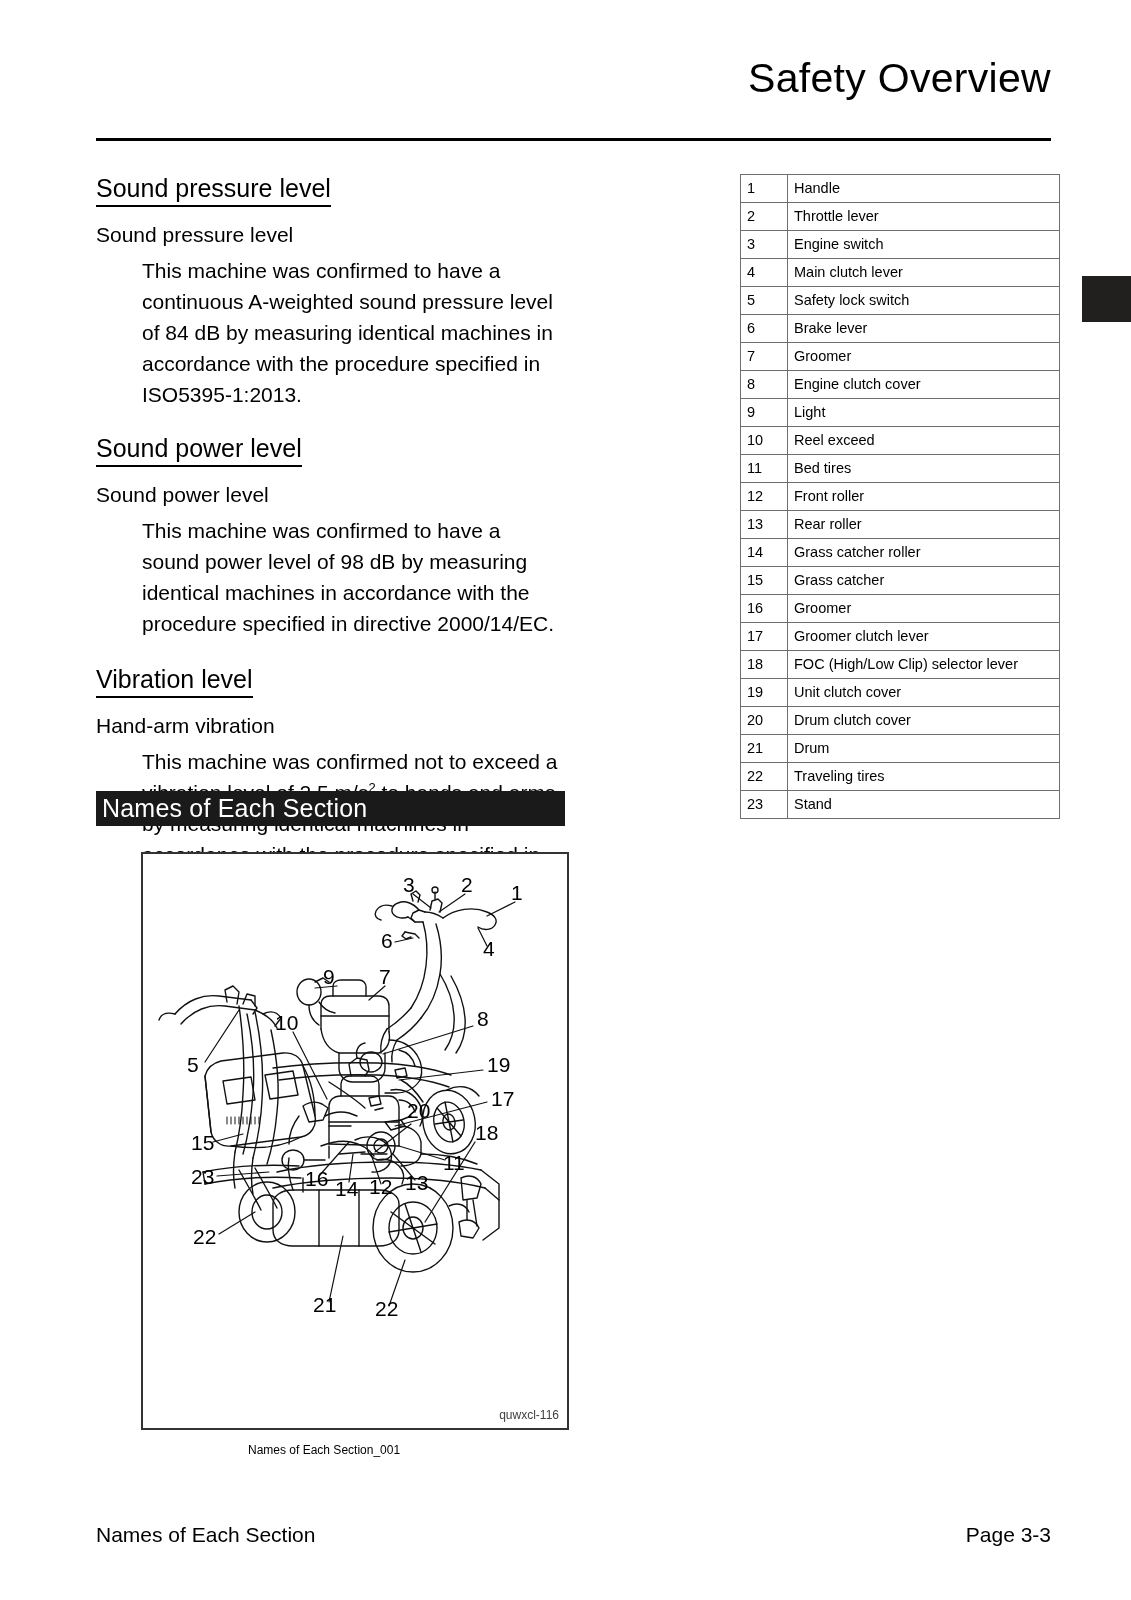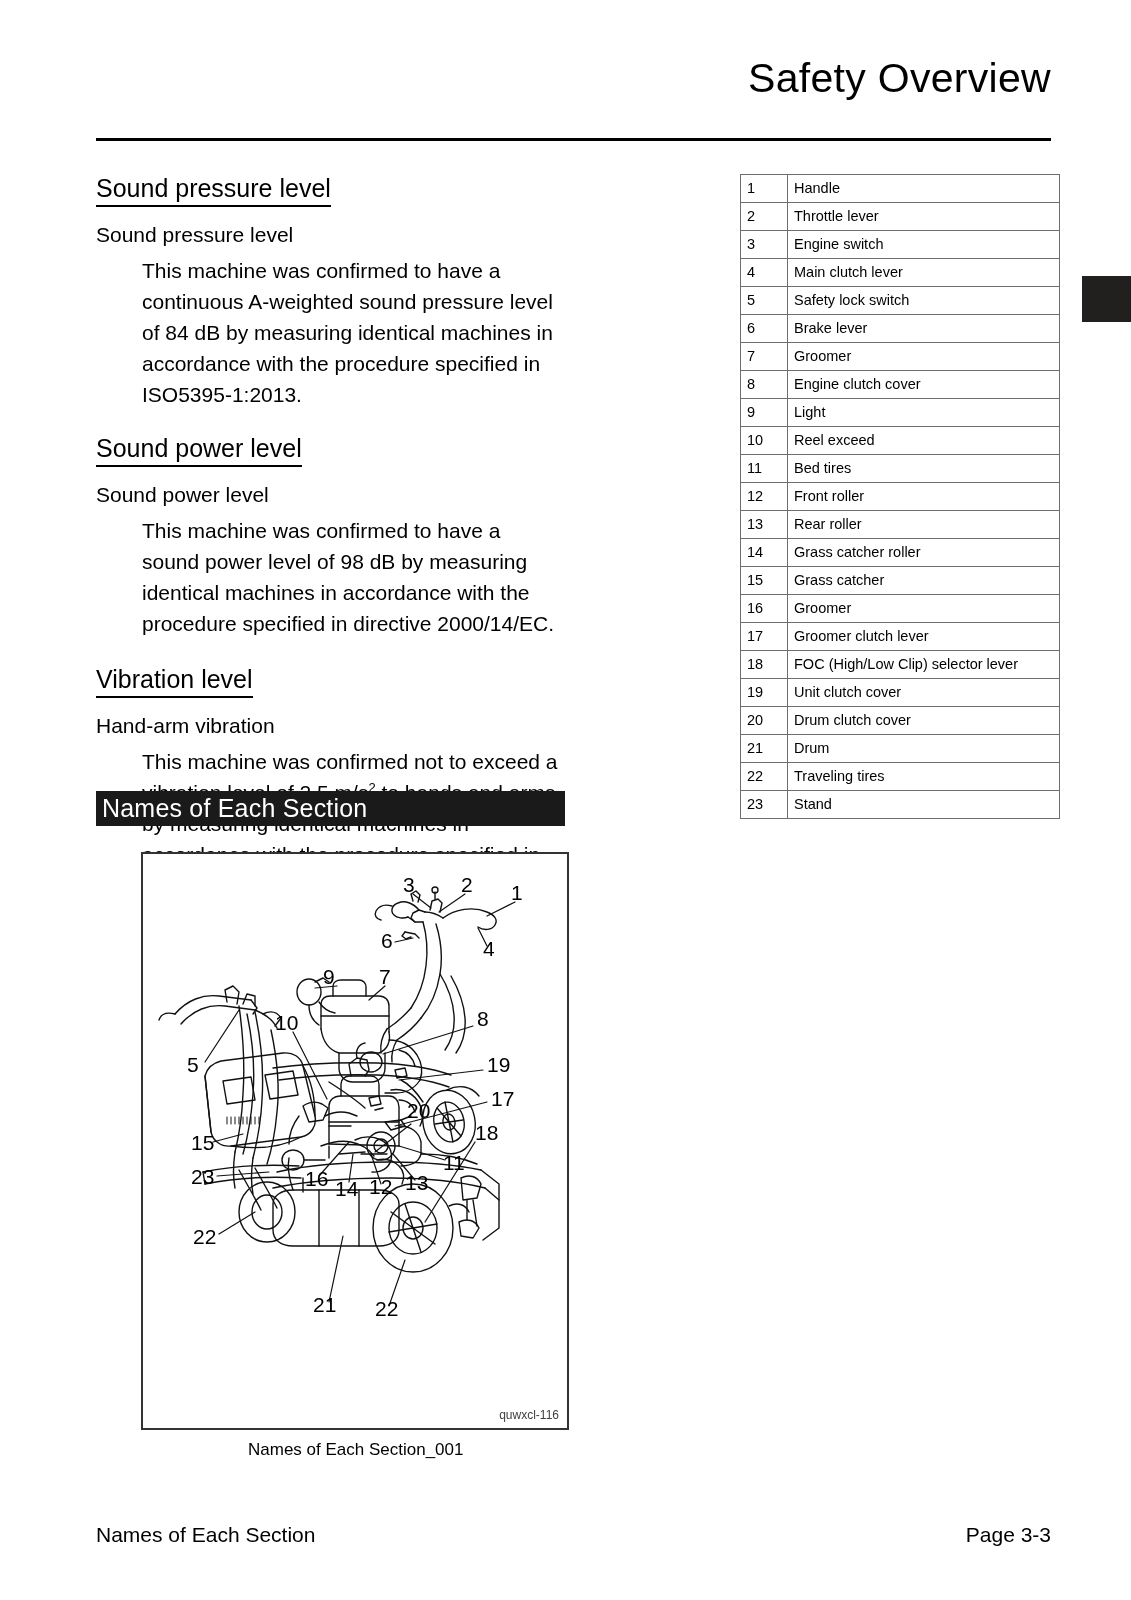--- a/index.html
+++ b/index.html
@@ -158,21 +158,21 @@
     right: 8px;
     bottom: 6px;
     font-size: 12px;
     line-height: 14px;
     color: #404040;
   }
   .figure-caption {
     position: absolute;
     left: 248px;
     top: 1439px;
-    font-size: 17px;
+    font-size: 12px;
     line-height: 22px;
   }
 
   
   .footer-left {
     position: absolute;
     left: 96px;
     top: 1522px;
     font-size: 21px;
     line-height: 26px;

